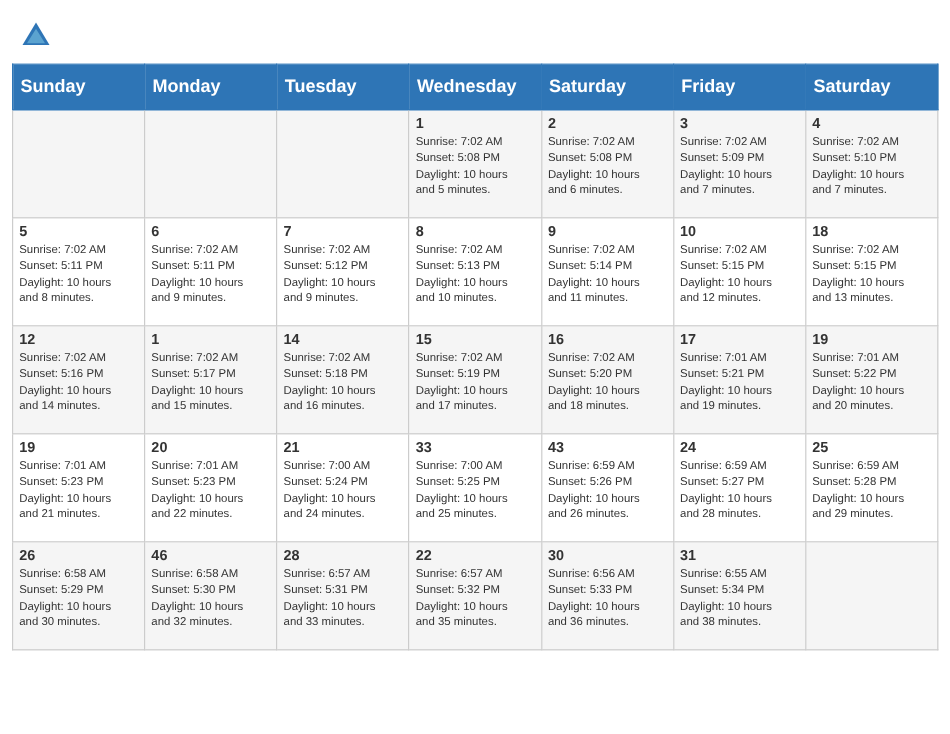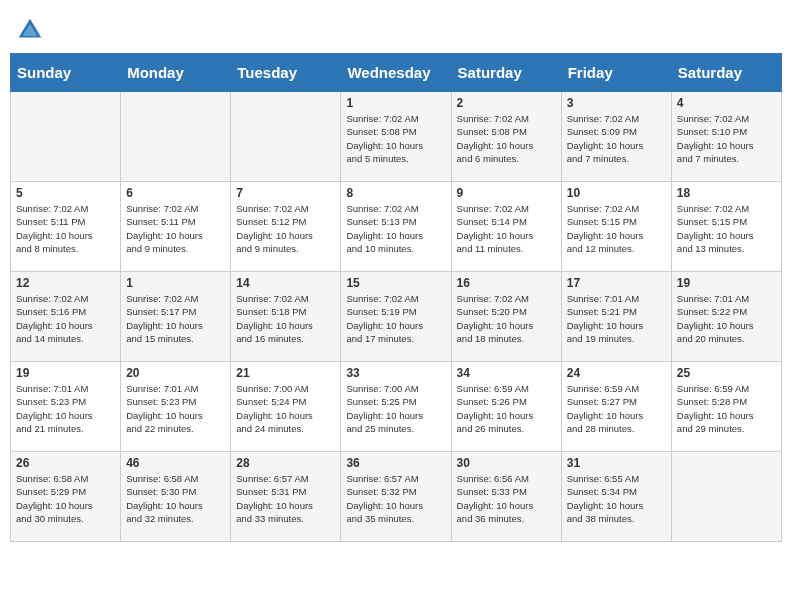--- a/index.html
+++ b/index.html
@@ -281,21 +281,21 @@
 and 24 minutes.</div>
         </td>
         <td>
           <span class="day-num">33</span>
           <div class="day-info" style="white-space: pre-line;">Sunrise: 7:00 AM
 Sunset: 5:25 PM
 Daylight: 10 hours
 and 25 minutes.</div>
         </td>
         <td>
-          <span class="day-num">34</span>
+          <span class="day-num">43</span>
           <div class="day-info" style="white-space: pre-line;">Sunrise: 6:59 AM
 Sunset: 5:26 PM
 Daylight: 10 hours
 and 26 minutes.</div>
         </td>
         <td>
           <span class="day-num">24</span>
           <div class="day-info" style="white-space: pre-line;">Sunrise: 6:59 AM
 Sunset: 5:27 PM
 Daylight: 10 hours
@@ -325,21 +325,21 @@
 and 32 minutes.</div>
         </td>
         <td>
           <span class="day-num">28</span>
           <div class="day-info" style="white-space: pre-line;">Sunrise: 6:57 AM
 Sunset: 5:31 PM
 Daylight: 10 hours
 and 33 minutes.</div>
         </td>
         <td>
-          <span class="day-num">36</span>
+          <span class="day-num">22</span>
           <div class="day-info" style="white-space: pre-line;">Sunrise: 6:57 AM
 Sunset: 5:32 PM
 Daylight: 10 hours
 and 35 minutes.</div>
         </td>
         <td>
           <span class="day-num">30</span>
           <div class="day-info" style="white-space: pre-line;">Sunrise: 6:56 AM
 Sunset: 5:33 PM
 Daylight: 10 hours

